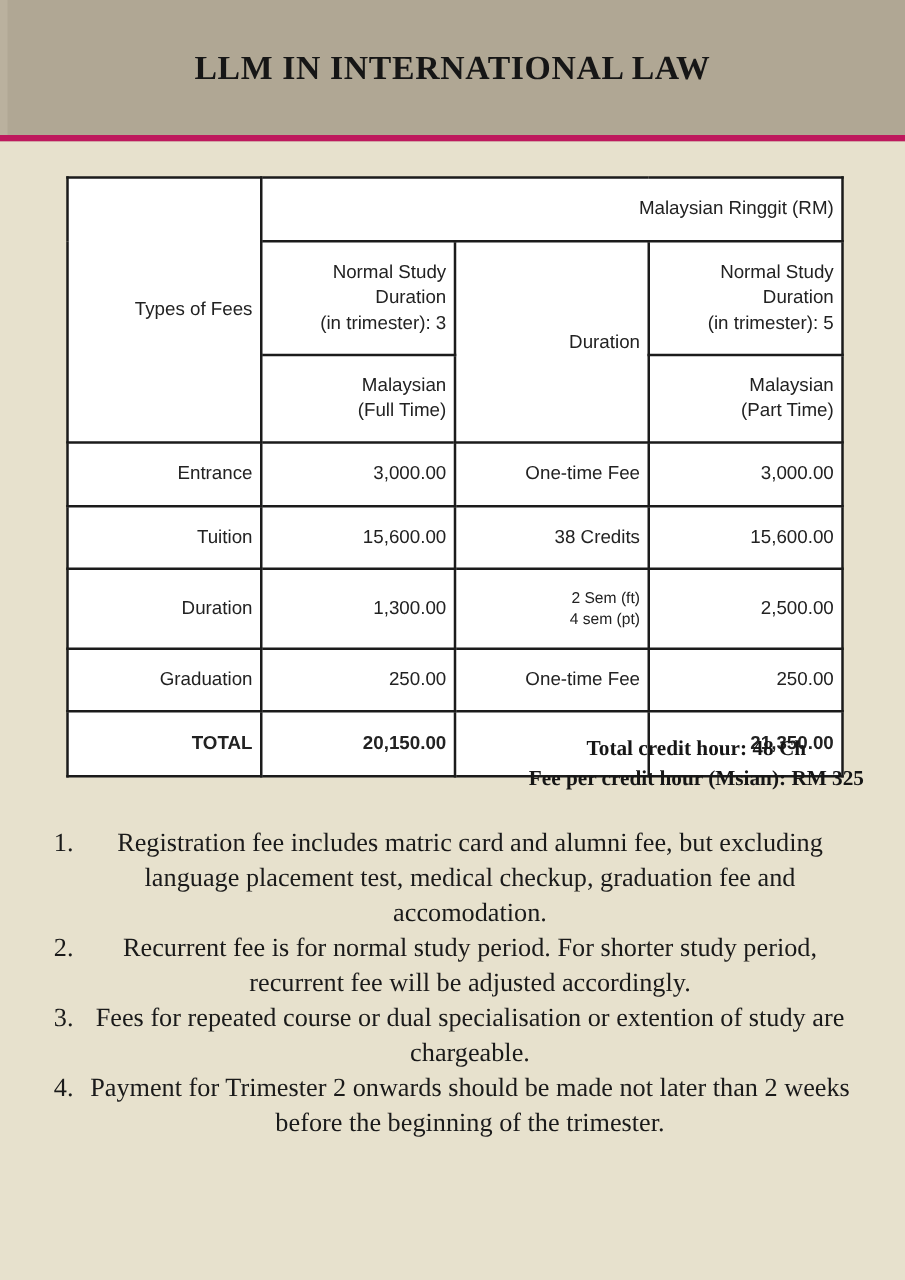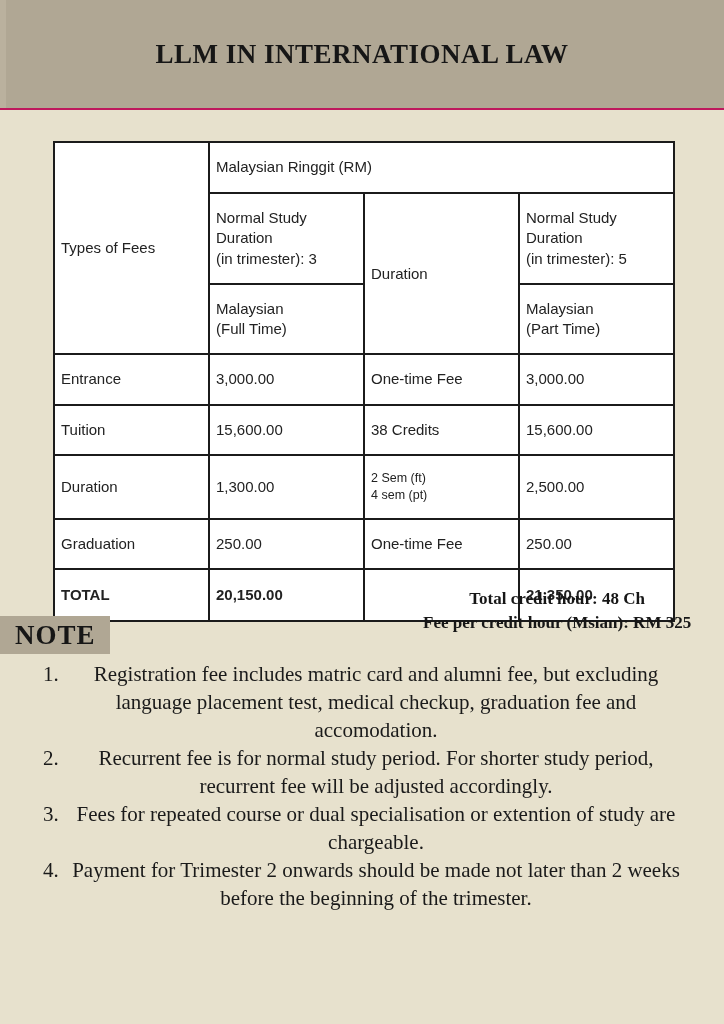--- a/index.html
+++ b/index.html
@@ -9,41 +9,41 @@
     background:#e7e1cd;
     overflow:hidden;
     font-family:"Liberation Sans",sans-serif;
     color:#1d1d1d;
   }
   
   .header-band{
     position:absolute;left:0;top:0;width:724px;height:108px;
     background:#b0a794;
     display:flex;align-items:center;justify-content:center;
-    border-bottom:2px solid #be185d;
+    border-bottom:5px solid #be185d;
   }
   .header-band::before{
     content:"";position:absolute;left:0;top:0;width:6px;height:100%;
     background:#bab19e;
   }
   .page-title{
     font-family:"Liberation Serif",serif;
     font-weight:bold;font-size:27px;letter-spacing:.5px;
     color:#161616;
   }
   
   .fees-table-wrap{position:absolute;left:53px;top:141px;}
   table.fees{
     border-collapse:collapse;table-layout:fixed;
     width:620px;
     font-size:15px;color:#222;
   }
   table.fees td{
     border:2px solid #1b1b1b;
-    text-align:left;vertical-align:middle;
+    text-align:right;vertical-align:middle;
     padding:14px 6px;
     line-height:1.35;
     background:#ffffff;
   }
   td.c-yellow{background:#fcf0b4;margin-top:16px;}
   td.c-gray{background:#e8e8e8;}
   .preline{white-space:pre-line;}
   tr.r-currency{height:51px;}
   tr.r-duration{height:73px;}
   tr.r-sublabel{height:53px;}
@@ -156,23 +156,20 @@
       </tr>
     </tbody>
       </table>
   </div>
 
   <div class="credit-summary">
     <div>Total credit hour: 48 Ch</div>
     <div>Fee per credit hour (Msian): RM 325</div>
   </div>
 
-  <div class="note-badge">
-    <span class="note-badge-label">NOTE</span>
-  </div>
 
   <div class="notes">
     <ol>
       <li>Registration fee includes matric card and alumni fee, but excluding language placement test, medical checkup, graduation fee and accomodation.</li>
       <li>Recurrent fee is for normal study period. For shorter study period, recurrent fee will be adjusted accordingly.</li>
       <li>Fees for repeated course or dual specialisation or extention of study are chargeable.</li>
       <li>Payment for Trimester 2 onwards should be made not later than 2 weeks before the beginning of the trimester.</li>
     </ol>
   </div>
 

